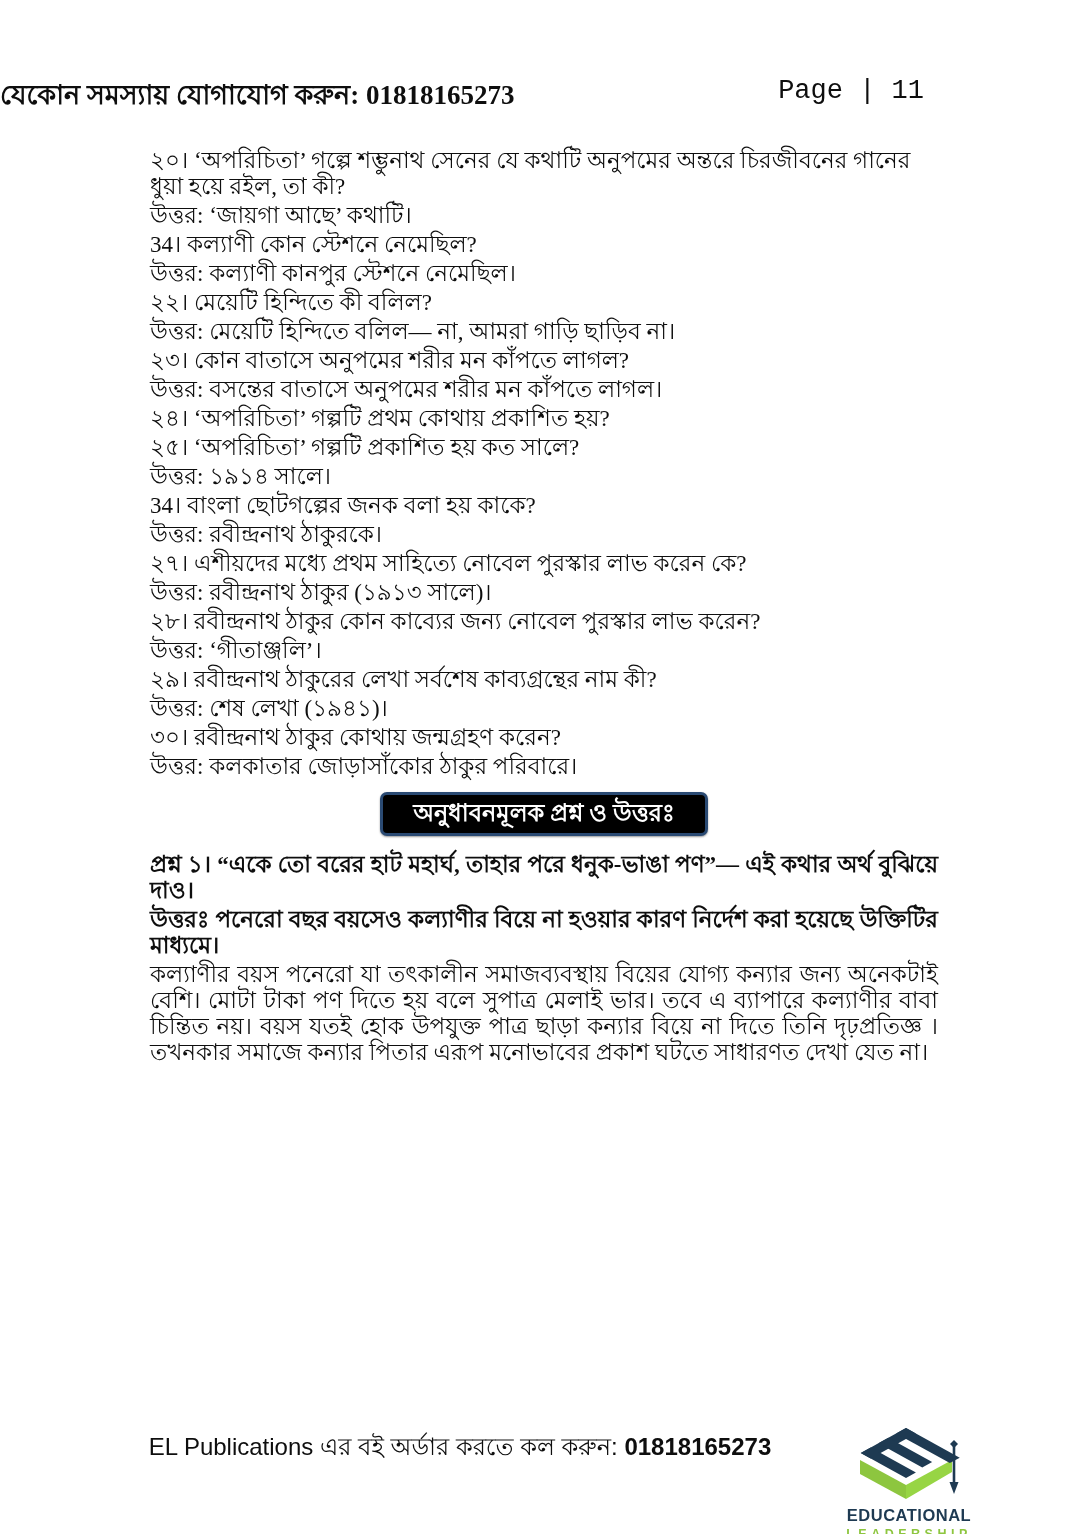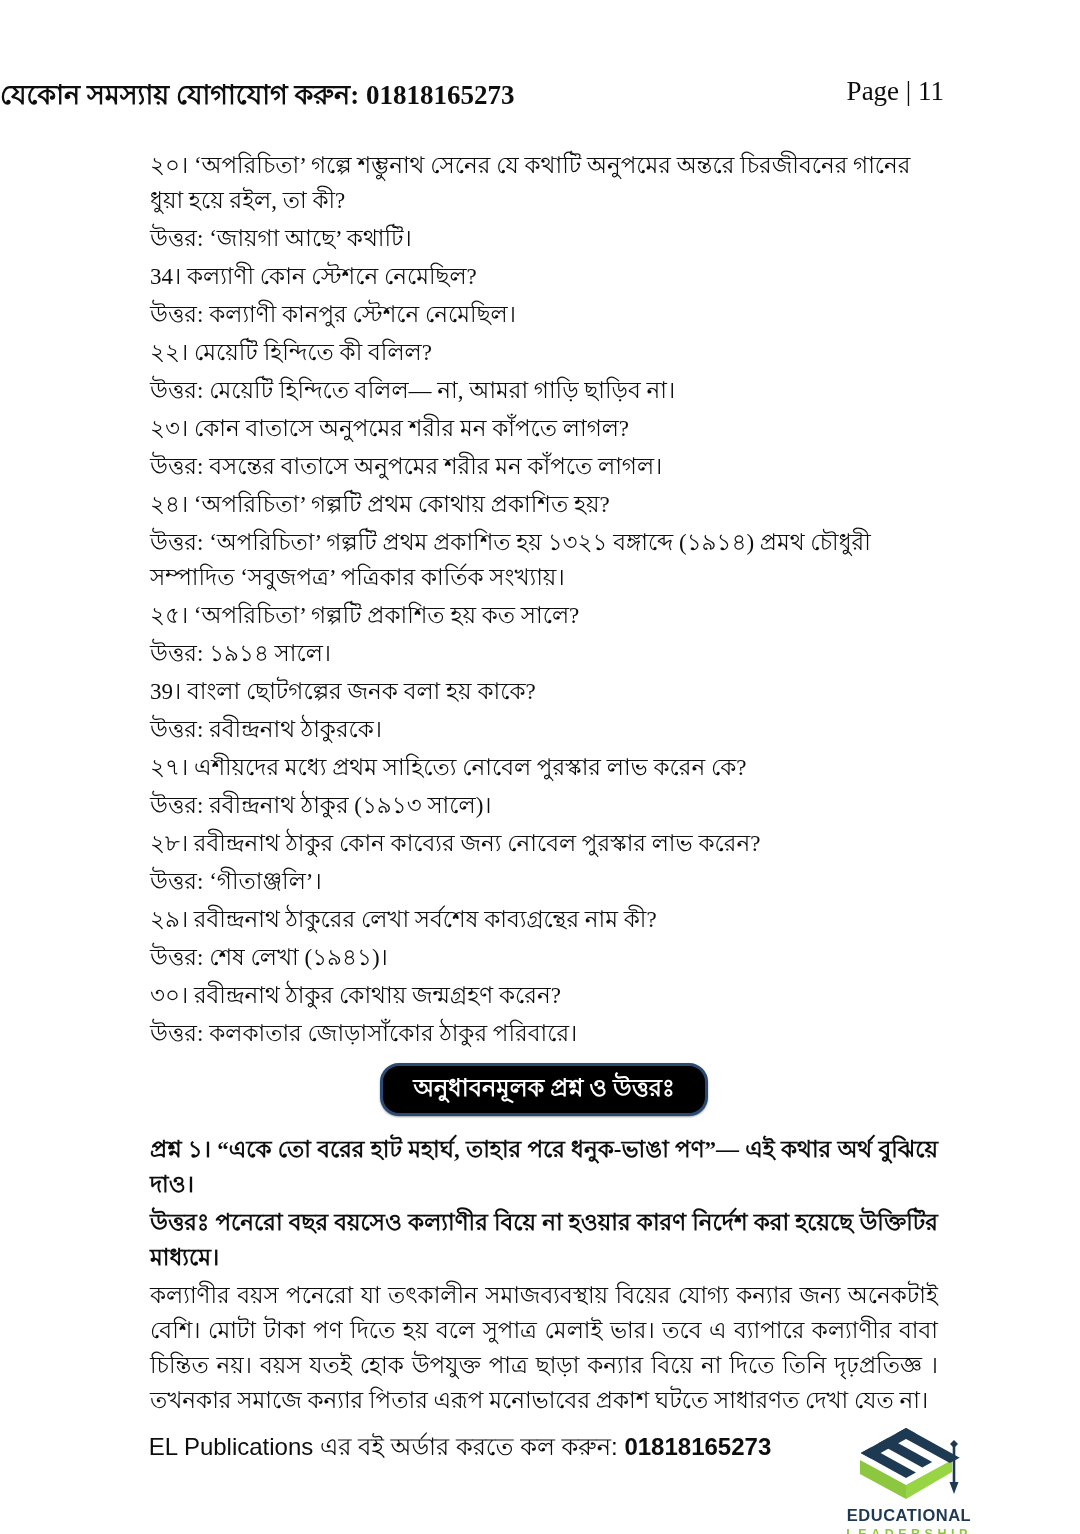--- a/index.html
+++ b/index.html
@@ -15,38 +15,38 @@
   }
   
   .header {
     position: absolute; top: 74px; left: 0; width: 100%;
     text-align: left;
     font-size: 27px; font-weight: bold;
     white-space: nowrap;
   }
   .header .phone { font-family: "Liberation Serif", serif; font-weight: bold; }
   .page-label {
-    position: absolute; top: 76px; right: 136px;
+    position: absolute; top: 76px; right: 156px;
     font-size: 27px; font-weight: normal;
-    font-family: Liberation Serif, serif;
+    font-family: Liberation Mono, monospace;
   }
   
   .content {
     position: absolute; top: 148px; left: 150px; width: 788px;
-    font-size: 23px; line-height: 35px;
+    font-size: 23px; line-height: 26px;
   }
   .content p { margin: 0 0 3px 0; }
   .qa-q, .qa-a { font-weight: normal; }
   
   .badge {
     margin: 12px auto 16px auto;
     width: max-content;
     background: #000000;
     border: 3px solid #2a4a73;
-    border-radius: 19px;
+    border-radius: 7px;
     padding: 5px 30px 7px 30px;
     color: #ffffff;
     font-weight: bold;
     font-size: 24px;
     box-shadow: 0 1px 2px rgba(0,0,0,.4);
   }
   
   .comp-q, .comp-lead { font-weight: bold; text-align: justify; }
   .comp-body { text-align: justify; }
   .comp-q { margin-top: 10px !important; }
@@ -93,26 +93,25 @@
     <p class="qa-q">34। কল্যাণী কোন স্টেশনে নেমেছিল?</p>
     <p class="qa-a">উত্তর: কল্যাণী কানপুর স্টেশনে নেমেছিল।</p>
 
     <p class="qa-q">২২। মেয়েটি হিন্দিতে কী বলিল?</p>
     <p class="qa-a">উত্তর: মেয়েটি হিন্দিতে বলিল— না, আমরা গাড়ি ছাড়িব না।</p>
 
     <p class="qa-q">২৩। কোন বাতাসে অনুপমের শরীর মন কাঁপতে লাগল?</p>
     <p class="qa-a">উত্তর: বসন্তের বাতাসে অনুপমের শরীর মন কাঁপতে লাগল।</p>
 
     <p class="qa-q">২৪। ‘অপরিচিতা’ গল্পটি প্রথম কোথায় প্রকাশিত হয়?</p>
-    <p class="qa-a">উত্তর: ‘অপরিচিতা’ গল্পটি প্রথম প্রকাশিত হয় ১৩২১ বঙ্গাব্দে (১৯১৪) প্রমথ চৌধুরী সম্পাদিত ‘সবুজপত্র’ পত্রিকার কার্তিক সংখ্যায়।</p>
 
     <p class="qa-q">২৫। ‘অপরিচিতা’ গল্পটি প্রকাশিত হয় কত সালে?</p>
     <p class="qa-a">উত্তর: ১৯১৪ সালে।</p>
 
-    <p class="qa-q">39। বাংলা ছোটগল্পের জনক বলা হয় কাকে?</p>
+    <p class="qa-q">34। বাংলা ছোটগল্পের জনক বলা হয় কাকে?</p>
     <p class="qa-a">উত্তর: রবীন্দ্রনাথ ঠাকুরকে।</p>
 
     <p class="qa-q">২৭। এশীয়দের মধ্যে প্রথম সাহিত্যে নোবেল পুরস্কার লাভ করেন কে?</p>
     <p class="qa-a">উত্তর: রবীন্দ্রনাথ ঠাকুর (১৯১৩ সালে)।</p>
 
     <p class="qa-q">২৮। রবীন্দ্রনাথ ঠাকুর কোন কাব্যের জন্য নোবেল পুরস্কার লাভ করেন?</p>
     <p class="qa-a">উত্তর: ‘গীতাঞ্জলি’।</p>
 
     <p class="qa-q">২৯। রবীন্দ্রনাথ ঠাকুরের লেখা সর্বশেষ কাব্যগ্রন্থের নাম কী?</p>
     <p class="qa-a">উত্তর: শেষ লেখা (১৯৪১)।</p>

